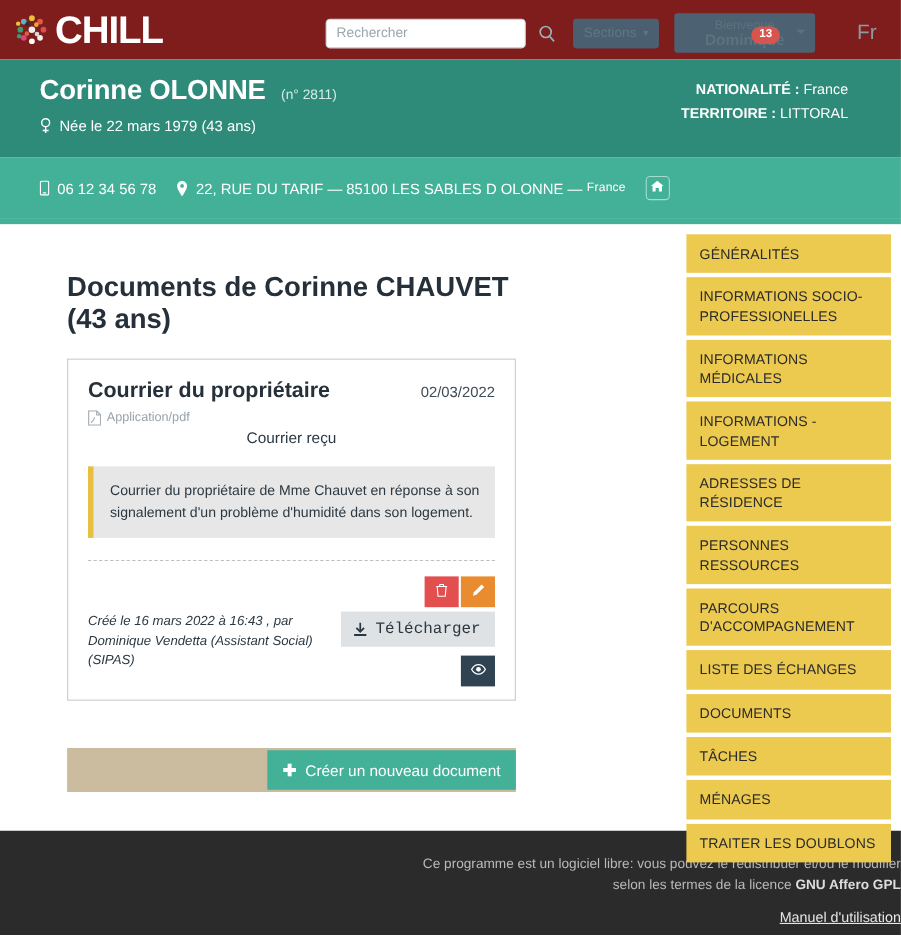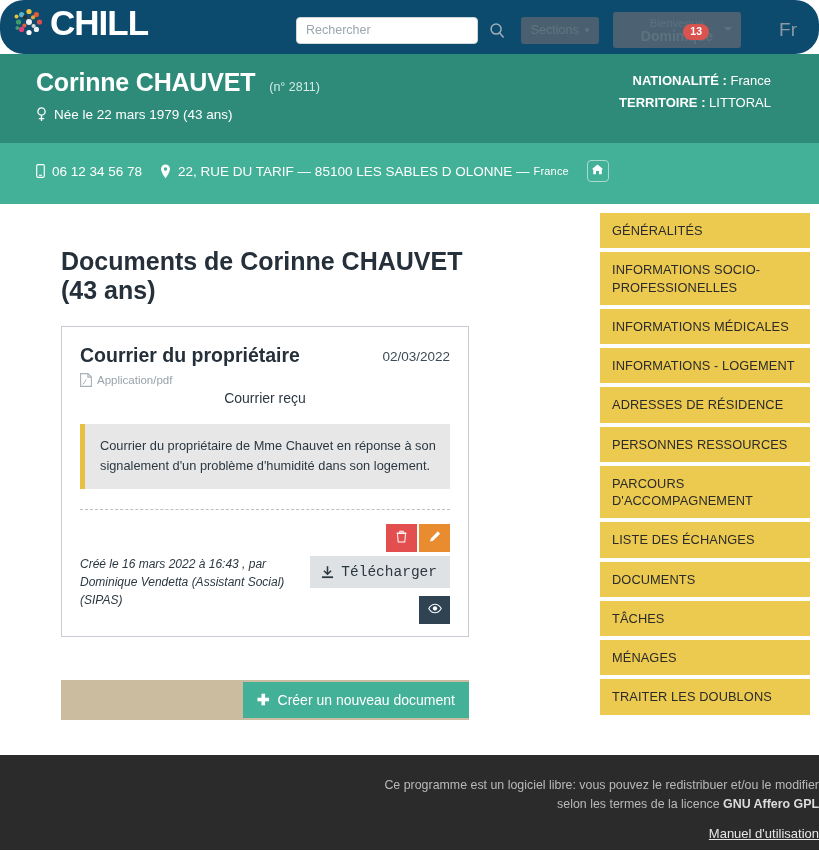--- a/index.html
+++ b/index.html
@@ -7,25 +7,24 @@
     margin: 0; padding: 0;
     width: 819px; height: 851px;
     background: #ffffff;
     font-family: "Liberation Sans", sans-serif;
     overflow: hidden;
   }
 
   
   .topnav {
     height: 54px;
-    background: #0c4a6e;
-    display: flex;
-    align-items: flex-start;
+    background: #7f1d1d;
+    display: flex;
+    align-items: center;
     position: relative;
-    border-radius: 24px;
   }
   .brand {
     display: flex;
     align-items: center;
     margin-left: 12px;
     height: 44px;
   }
   .brand-logo { width: 34px; height: 34px; position: relative; margin-right: 4px; }
   .brand-text {
     color: #ffffff;
@@ -298,21 +297,21 @@
     display: flex; align-items: center;
     cursor: pointer;
     font-family: "Liberation Sans", sans-serif;
   }
   .btn-create .plus { font-weight: bold; margin-right: 8px; font-size: 15px; }
 
   
   .sidebar {
     position: absolute;
     right: 9px; top: 9px;
-    width: 210px;
+    width: 186px;
   }
   .side-item {
     background: #ecc94f;
     color: #2b2b2b;
     font-size: 12.8px;
     padding: 9px 12px;
     margin-bottom: 4px;
     line-height: 1.35;
     cursor: pointer;
     letter-spacing: .1px;
@@ -382,21 +381,21 @@
       <span class="user-badge">13</span>
       <span class="user-caret"></span>
     </div>
   </div>
 
   <a class="lang-link">Fr</a>
 </div>
 
 <div class="person-banner">
   <div class="person-name-row">
-    <span class="person-name">Corinne CHAUVET</span>
+    <span class="person-name">Corinne OLONNE</span>
     <span class="person-num">(n° 2811)</span>
   </div>
   <div class="person-birth-row">
     <span class="gender-icon">
       <svg width="11" height="15" viewBox="0 0 11 15">
         <circle cx="5.5" cy="4.5" r="3.6" fill="none" stroke="#ffffff" stroke-width="1.3"></circle>
         <line x1="5.5" y1="8.3" x2="5.5" y2="14" stroke="#ffffff" stroke-width="1.3"></line>
         <line x1="2.8" y1="11.6" x2="8.2" y2="11.6" stroke="#ffffff" stroke-width="1.3"></line>
       </svg>
     </span>

